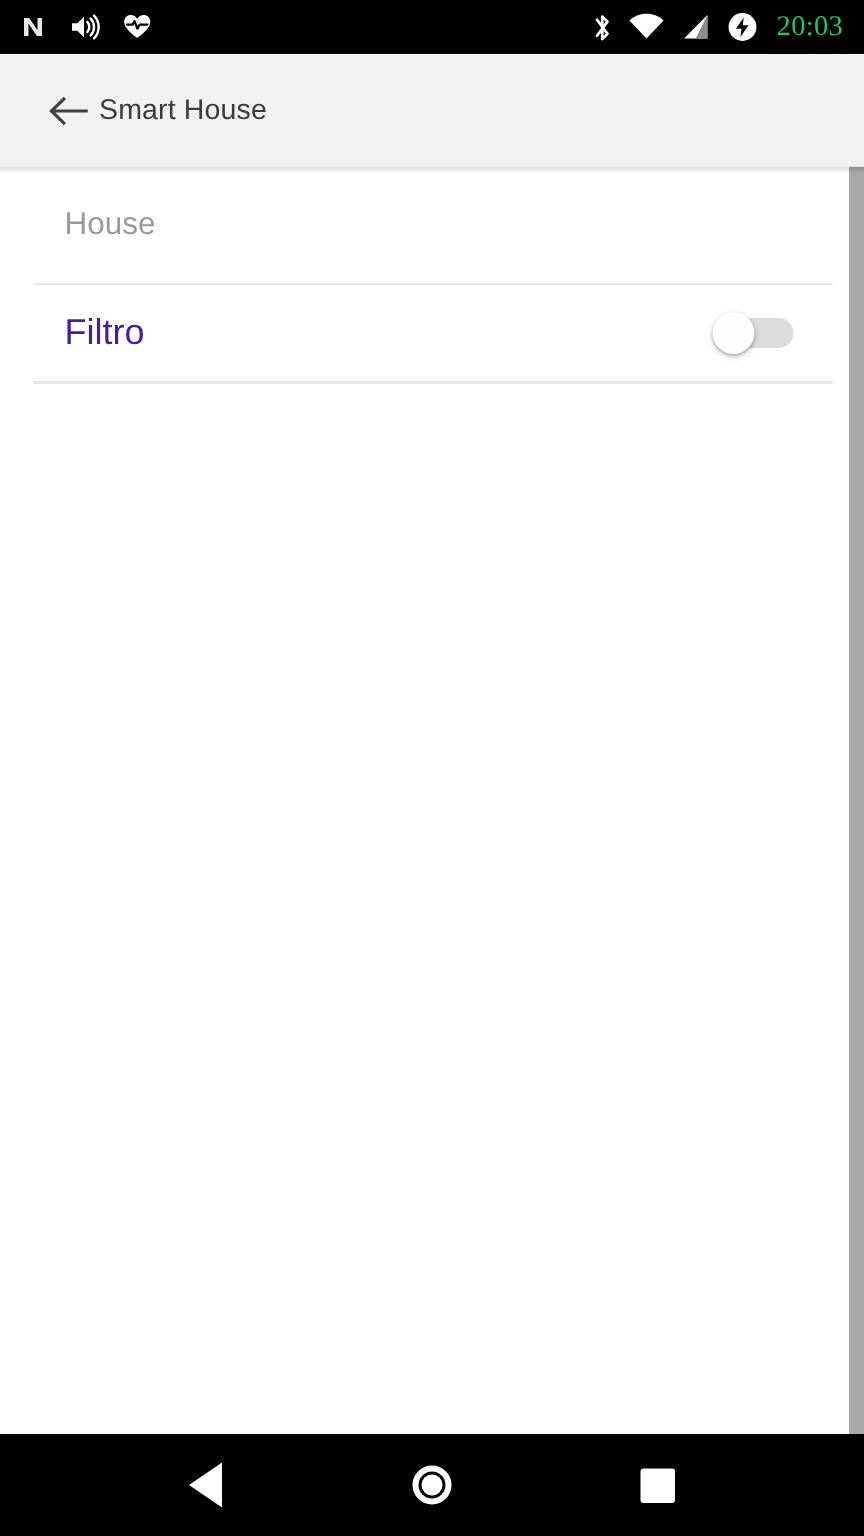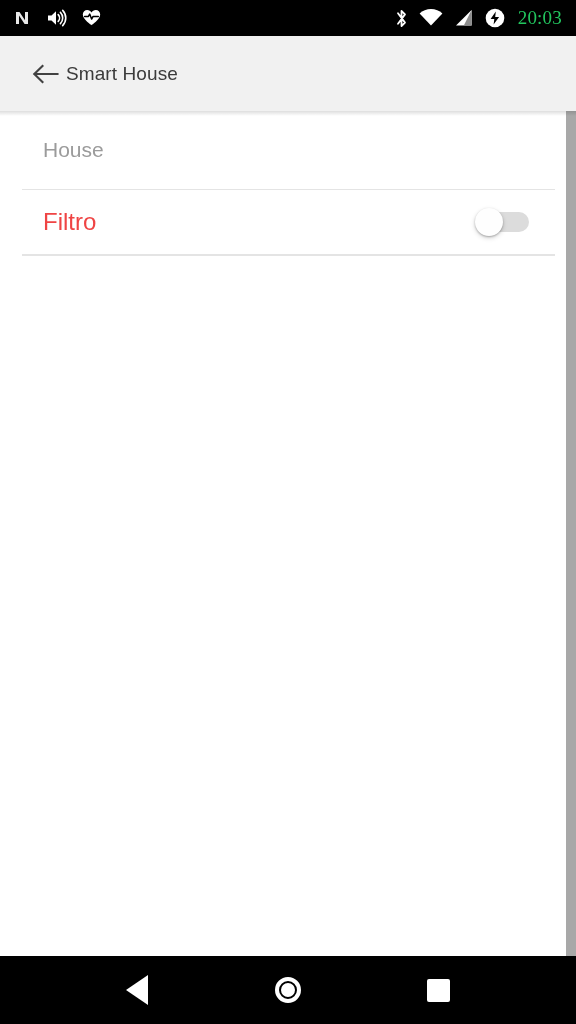--- a/index.html
+++ b/index.html
@@ -132,21 +132,21 @@
     display: flex;
     align-items: center;
     justify-content: space-between;
     padding-left: 43px;
     padding-right: 45px;
     box-sizing: border-box;
     cursor: pointer;
   }
   .row-label {
     font-size: 24px;
-    color: #ef4444;
+    color: #4c1d95;
   }
 
   
   .switch {
     position: relative;
     width: 56px;
     height: 34px;
     flex: 0 0 auto;
     cursor: pointer;
   }

